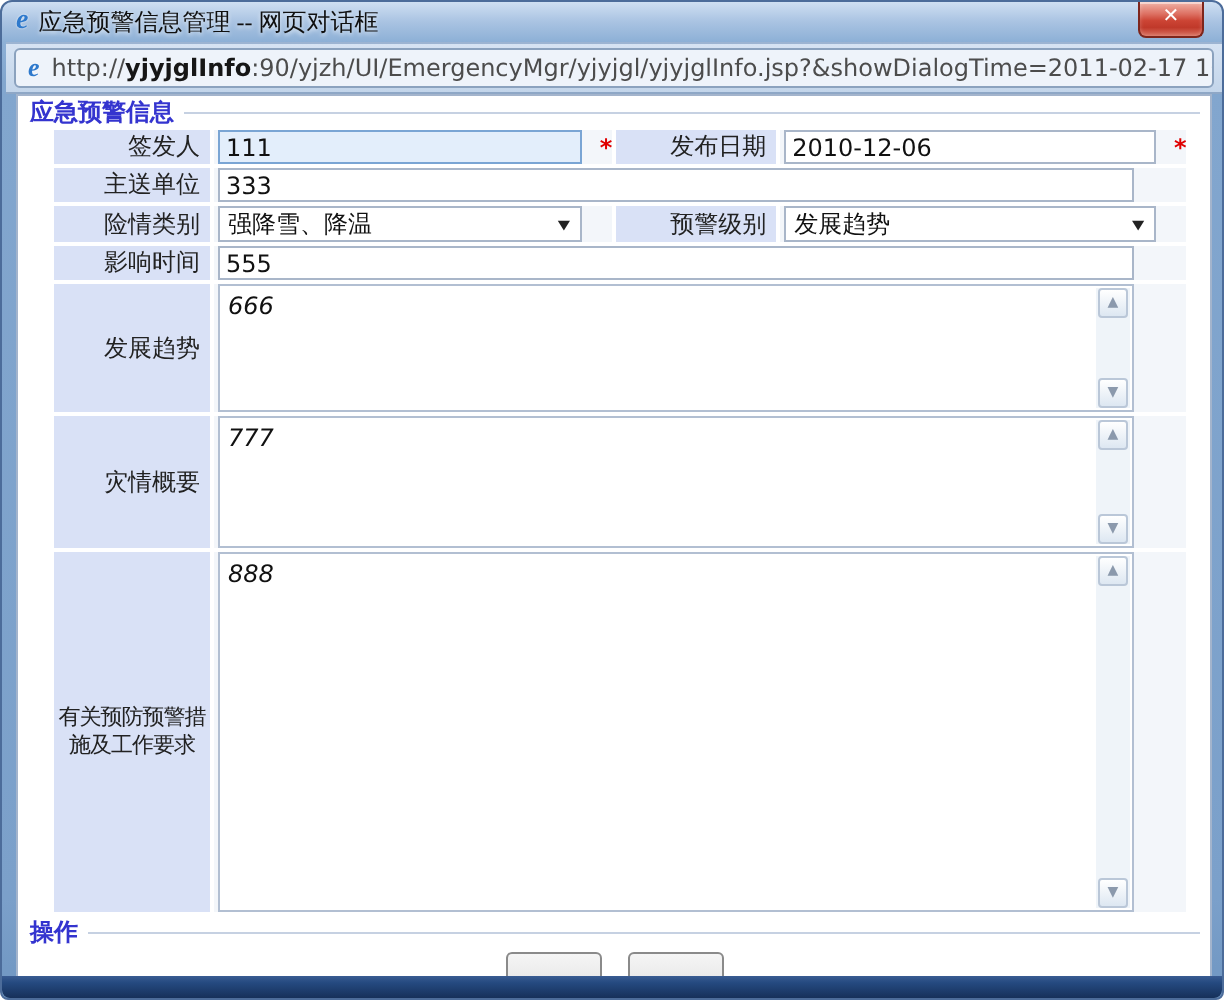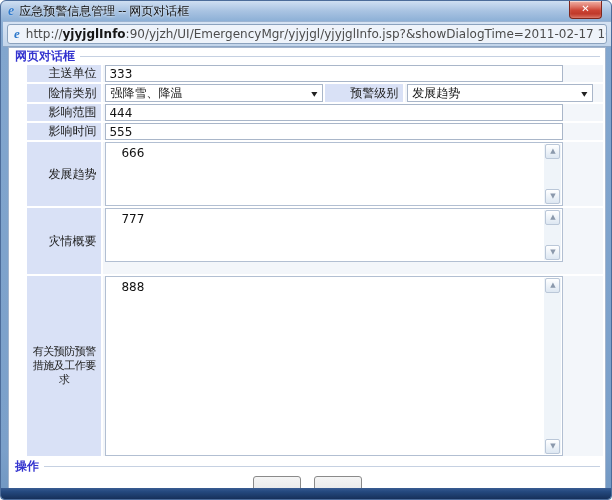--- a/index.html
+++ b/index.html
@@ -59,29 +59,29 @@
 
   input.text { height:17px; border:1px solid #a9b6c9; background:#fff; font-size:12px;
     padding:0 3px; font-family:inherit; color:#111; }
   input.focused { background:#e3eefb; border-color:#7aa5d4; }
   .w-col1 { width:182px; } .w-full { width:458px; } .w-col2 { width:186px; }
   .req { color:#e00000; font-size:12px; font-weight:bold; margin-left:5px; }
 
   .select { display:inline-flex; align-items:center; justify-content:space-between;
     height:18px; border:1px solid #a9b6c9; background:#fff; padding:0 5px 0 4px;
     vertical-align:middle; cursor:default; }
-  .sel-w1 { width:218px; } .sel-w2 { width:186px; }
+  .sel-w1 { width:182px; } .sel-w2 { width:186px; }
   .select .sel-text { font-size:12px; color:#111; }
   .select .arrow { font-size:8px; color:#222; transform:scaleY(.8); }
 
   .textarea-box { position:relative; width:458px; background:#fff; border:1px solid #b2bfd2; }
-  .ta-h64 { height:64px; } .ta-h66 { height:54px; } .ta-h140 { height:180px; }
+  .ta-h64 { height:64px; } .ta-h66 { height:66px; } .ta-h140 { height:180px; }
   .textarea-box textarea { position:absolute; top:1px; left:1px; width:436px; height:calc(100% - 2px);
     border:none; resize:none; outline:none; overflow:hidden; font-family:inherit;
-    font-size:12px; color:#111; padding:2px 2px 2px 14px; background:transparent; }
+    font-size:12px; color:#111; padding:2px 2px 2px 3px; background:transparent;font-style:italic; }
   .sb { position:absolute; top:1px; bottom:1px; right:1px; width:17px; background:#eff4f9; }
   .sb-btn { position:absolute; left:1px; width:15px; height:15px;
     background:linear-gradient(180deg,#ffffff,#dde7f2); border:1px solid #bac7d8; border-radius:2px;
     font-size:7px; color:#8b99ac; text-align:center; line-height:13px; cursor:pointer; }
   .sb-up { top:0; } .sb-down { bottom:0; }
 
   .actions-row { display:flex; justify-content:center; gap:13px; margin-top:4px; }
   button.win { height:19px; padding:12px 11px; font-size:12px; color:#111; font-family:inherit;
     background:linear-gradient(180deg,#f5f5f5 0%,#ebebeb 45%,#d8d8d8 50%,#cccccc 100%);
     border:1px solid #8a8a8a; border-radius:3px; cursor:pointer; }
@@ -102,58 +102,64 @@
   <div class="addressbar">
     <div class="address-input">
       <span class="ie-glyph">e</span>
       <span class="url-text"><span>http://</span><span class="host">yjyjglInfo</span><span>:90/yjzh/UI/EmergencyMgr/yjyjgl/yjyjglInfo.jsp?&amp;showDialogTime=2011-02-17 16:14:32</span></span>
     </div>
   </div>
 
   <div class="content">
 
     <div class="legend-row">
-      <span class="legend-text">网页对话框</span>
+      <span class="legend-text">应急预警信息</span>
       <span class="legend-line"></span>
     </div>
 
     <table class="form">
       <colgroup>
           <col style="width:78px">
           <col style="width:192px">
           <col style="width:80px">
           <col style="width:198px">
         </colgroup>
       <tbody>
+          <tr>
+        <td class="lbl h17">签发人</td>
+        <td class="fld h17">
+          <input class="text w-col1 focused" value="111" style="">
+          <span class="req">*</span>
+        </td>
+        <td class="lbl h17">发布日期</td>
+        <td class="fld h17">
+          <input class="text w-col2" value="2010-12-06" style="">
+          <span class="req">*</span>
+        </td>
+      </tr>
       <tr>
         <td class="lbl h17">主送单位</td>
         <td class="fld h17" colspan="3">
           <input class="text w-full" value="333" style="">
         </td>
       </tr>
       <tr>
         <td class="lbl h17">险情类别</td>
         <td class="fld h17">
           <span class="select sel-w1">
             <span class="sel-text">强降雪、降温</span>
             <span class="arrow">▼</span>
           </span>
         </td>
         <td class="lbl h17">预警级别</td>
         <td class="fld h17">
           <span class="select sel-w2">
             <span class="sel-text">发展趋势</span>
             <span class="arrow">▼</span>
           </span>
-        </td>
-      </tr>
-      <tr>
-        <td class="lbl h17">影响范围</td>
-        <td class="fld h17" colspan="3">
-          <input class="text w-full" value="444" style="">
         </td>
       </tr>
       <tr>
         <td class="lbl h17">影响时间</td>
         <td class="fld h17" colspan="3">
           <input class="text w-full" value="555" style="">
         </td>
       </tr>
       <tr>
         <td class="lbl h64">发展趋势</td>

